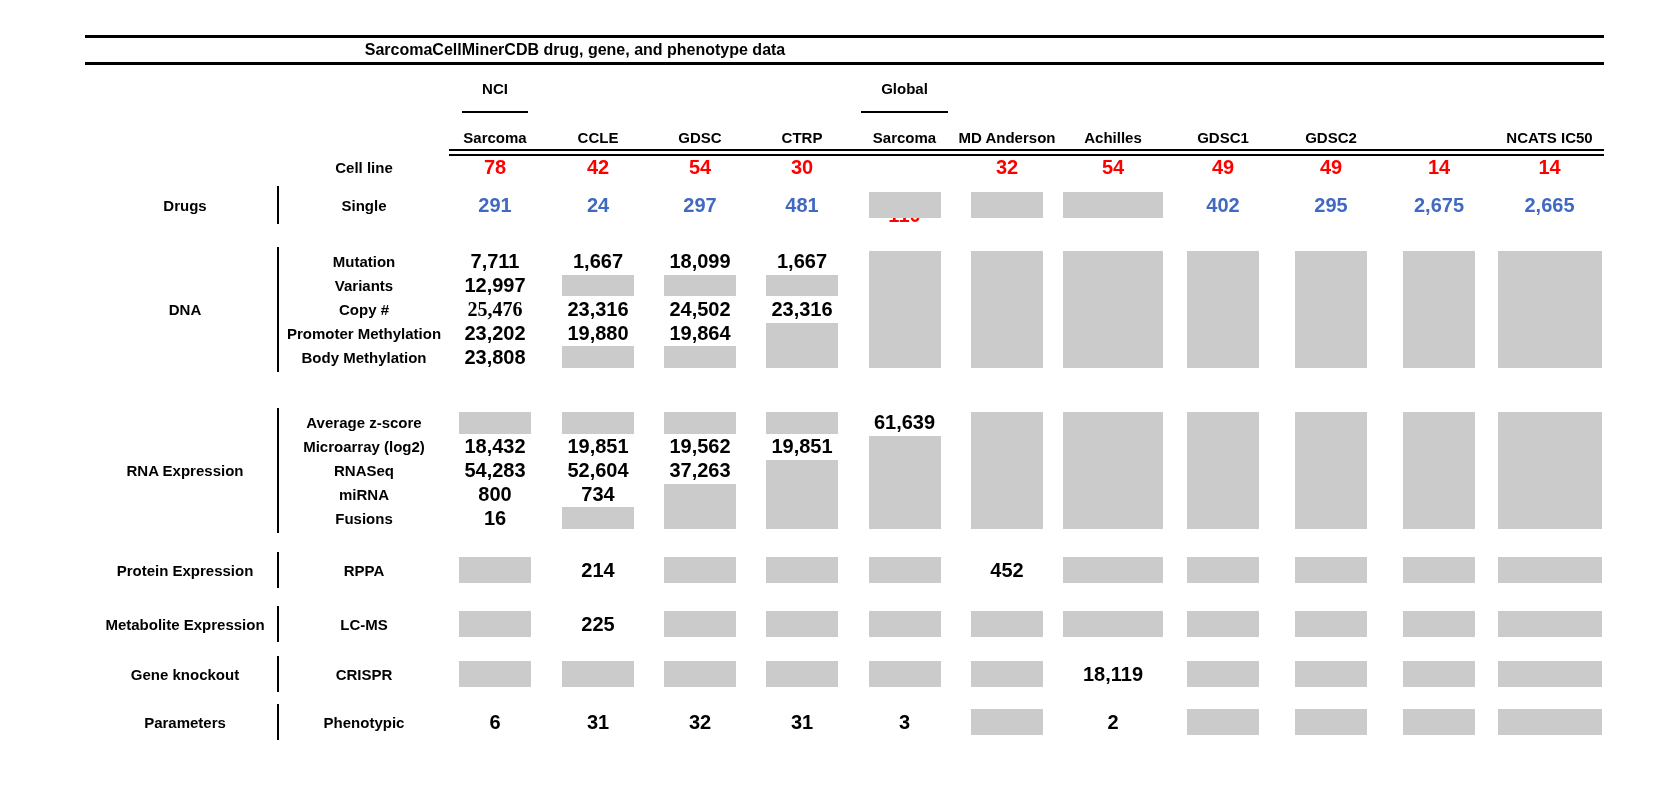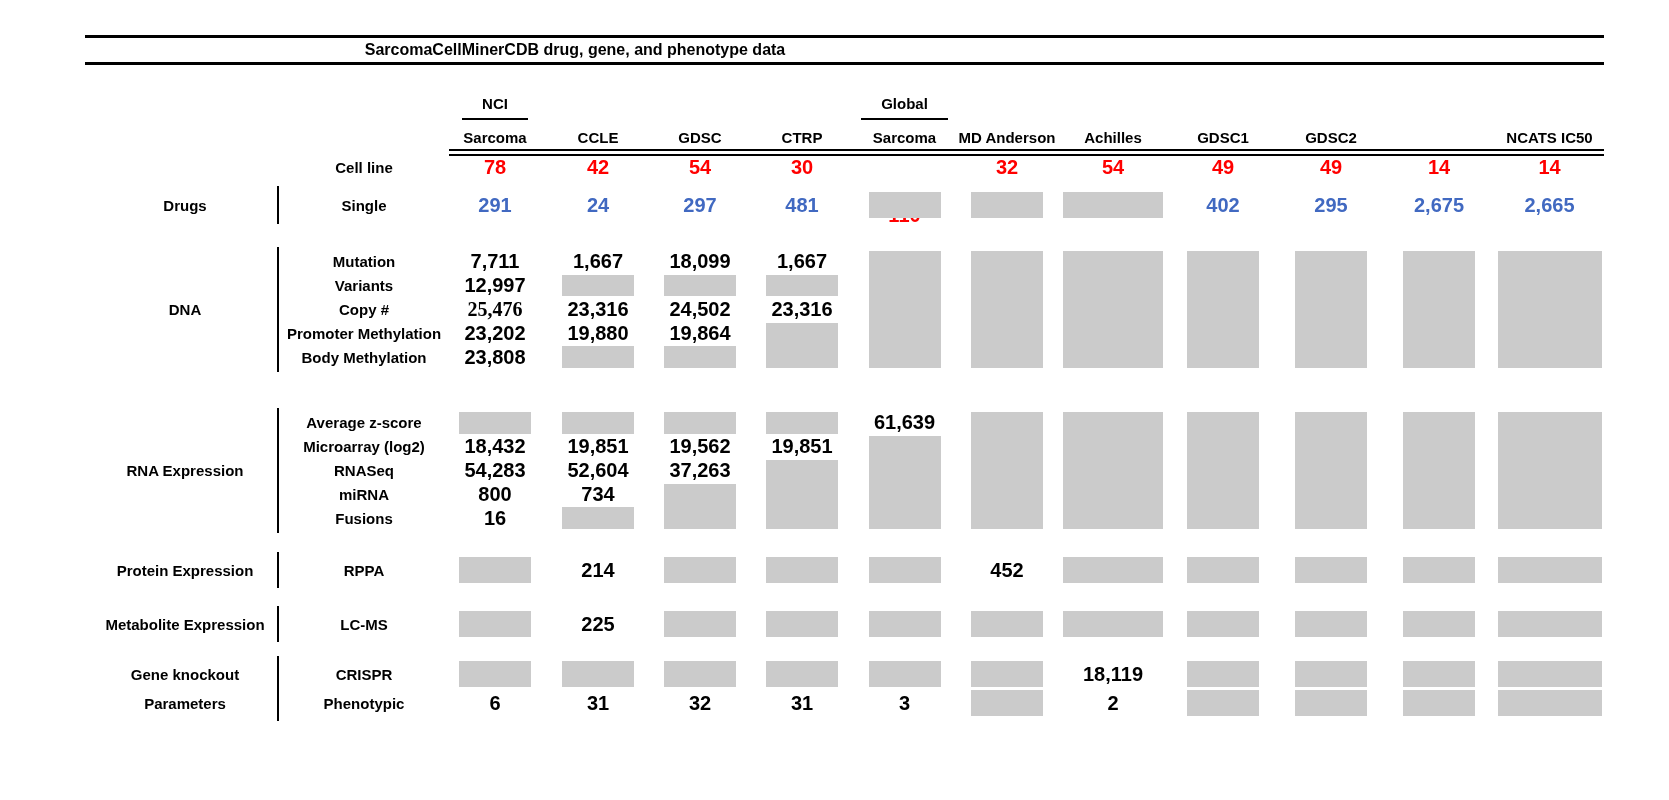--- a/index.html
+++ b/index.html
@@ -5,21 +5,21 @@
   html,body{margin:0;padding:0;background:#fff;}
   #fig{position:relative;width:1669px;height:800px;background:#fff;color:#000;
        font-family:"Liberation Sans",sans-serif;font-weight:700;overflow:hidden;}
   .rule{position:absolute;left:85px;width:1519px;height:3px;background:#000;}
   .rule.top{top:35px;}
   .rule.bottom{top:62px;}
   .title{position:absolute;top:41px;left:85px;width:980px;text-align:center;font-size:16px;}
   #col-headers{position:absolute;left:85px;top:84px;width:1520px;height:64px;}
   .hcell{position:absolute;top:0;height:100%;display:flex;flex-direction:column;
          align-items:center;justify-content:flex-end;font-size:15px;}
-  .htop{border-bottom:2.5px solid #000;padding:0 20px 6px;margin-bottom:9px;white-space:nowrap;}
+  .htop{border-bottom:2.5px solid #000;padding:0 20px 14px;margin-bottom:16px;white-space:nowrap;}
   .hmain{white-space:nowrap;margin-bottom:2px;}
   .header-dline{position:absolute;left:449px;top:149px;width:1155px;height:3px;
                 border-top:2px solid #000;border-bottom:2px solid #000;box-sizing:content-box;}
   .section{position:absolute;left:85px;width:1520px;}
   .glabel{position:absolute;left:0;top:0;width:200px;height:100%;display:flex;
           align-items:center;justify-content:center;font-size:15px;white-space:nowrap;}
   .vbar{position:absolute;left:192px;top:-3px;bottom:-3px;width:2px;background:#000;}
   .rlabel{position:absolute;display:flex;align-items:center;justify-content:center;
           font-size:15px;white-space:nowrap;}
   .val{position:absolute;display:flex;align-items:center;justify-content:center;font-size:20px;}
@@ -210,21 +210,21 @@
         <div class="gbox" style="left: 579px; top: 2px; width: 72px; height: 26px;"></div>
         <div class="gbox" style="left: 681px; top: 2px; width: 72px; height: 26px;"></div>
         <div class="gbox" style="left: 783.5px; top: 2px; width: 72px; height: 26px;"></div>
         <div class="gbox" style="left: 886px; top: 2px; width: 72px; height: 26px;"></div>
         <div class="val" style="left: 973px; width: 110px; top: 0px; height: 30px;">18,119</div>
         <div class="gbox" style="left: 1102px; top: 2px; width: 72px; height: 26px;"></div>
         <div class="gbox" style="left: 1210px; top: 2px; width: 72px; height: 26px;"></div>
         <div class="gbox" style="left: 1318px; top: 2px; width: 72px; height: 26px;"></div>
         <div class="gbox" style="left: 1412.5px; top: 2px; width: 104px; height: 26px;"></div>
       </div>
-      <div class="section" style="top: 688px; height: 30px;">
+      <div class="section" style="top: 707px; height: 30px;">
         <div class="glabel">Parameters</div>
         <div class="vbar"></div>
         <div class="rlabel" style="left: 200px; width: 158px; top: 0px; height: 30px;">Phenotypic</div>
         <div class="val" style="left: 358px; width: 104px; top: 0px; height: 30px;">6</div>
         <div class="val" style="left: 462px; width: 102px; top: 0px; height: 30px;">31</div>
         <div class="val" style="left: 564px; width: 102px; top: 0px; height: 30px;">32</div>
         <div class="val" style="left: 666px; width: 102px; top: 0px; height: 30px;">31</div>
         <div class="val" style="left: 768px; width: 103px; top: 0px; height: 30px;">3</div>
         <div class="gbox" style="left: 886px; top: 2px; width: 72px; height: 26px;"></div>
         <div class="val" style="left: 973px; width: 110px; top: 0px; height: 30px;">2</div>

